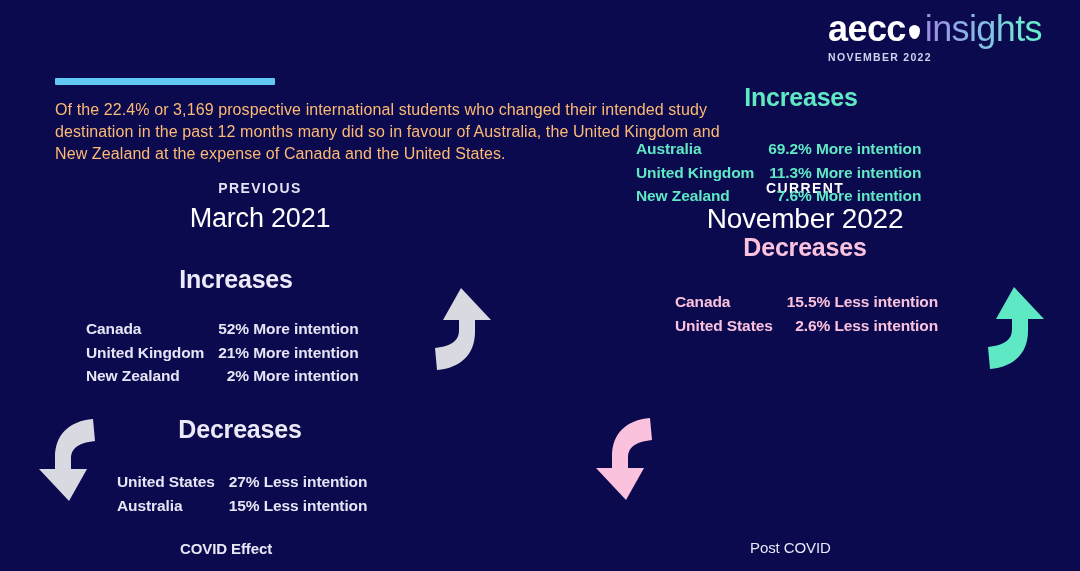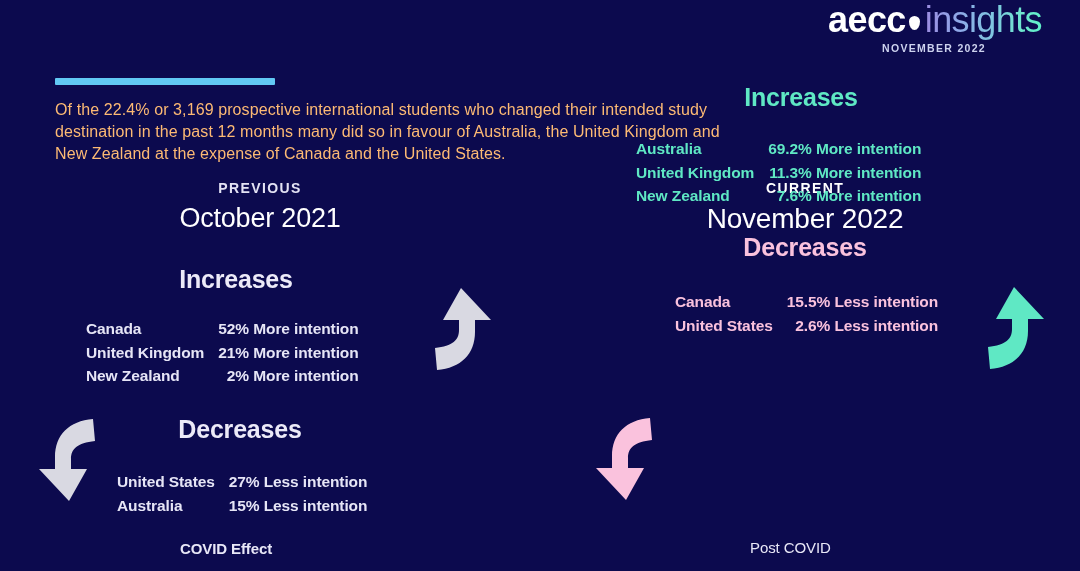--- a/index.html
+++ b/index.html
@@ -57,22 +57,22 @@
     font-size: 16px;
     line-height: 22px;
     color: #fdba74;
     letter-spacing: 0.1px;
   }
 
   
   .logo {
     position: absolute;
     right: 38px;
-    top: 0;
-    text-align: center;
+    top: 9px;
+    text-align: left;
     white-space: nowrap;
   }
   .logo-row {
     display: flex;
     align-items: center;
     justify-content: flex-end;
   }
   .logo-aecc {
     font-size: 36px;
     font-weight: 700;
@@ -220,21 +220,21 @@
     <div class="logo-row">
       <span class="logo-aecc">aecc</span>
       <span class="logo-dot"></span>
       <span class="logo-insights">insights</span>
     </div>
     <div class="logo-date">NOVEMBER 2022</div>
   </div>
 
   <div class="col col-left">
     <div class="col-kicker">PREVIOUS</div>
-    <div class="col-title">October 2021</div>
+    <div class="col-title">March 2021</div>
 
     <div class="block-heading inc-head-left inc-left-head">Increases</div>
 
     <div class="rows inc-left inc-left-rows">
       <div class="row">
         <span class="cell-country">Canada</span>
         <span class="cell-value">52% More intention</span>
       </div>
       <div class="row">
         <span class="cell-country">United Kingdom</span>

